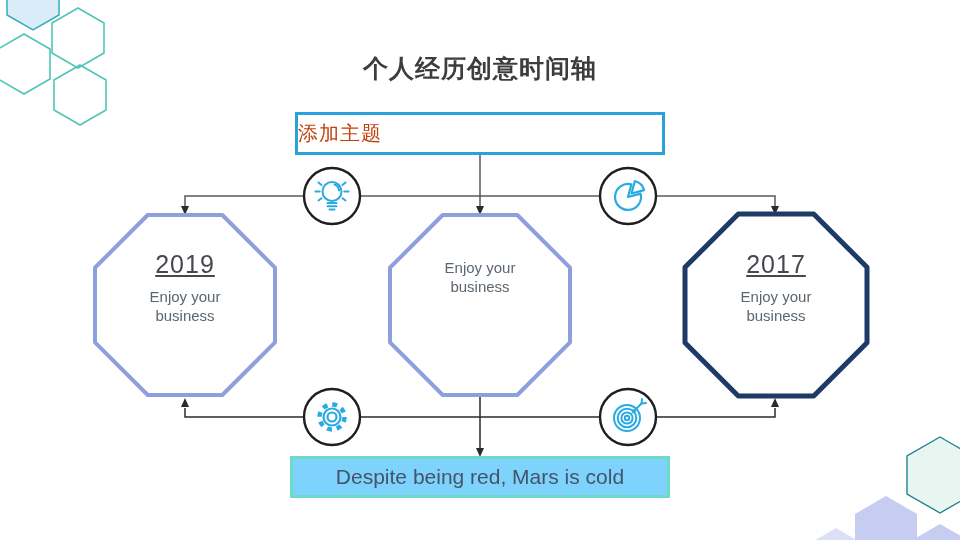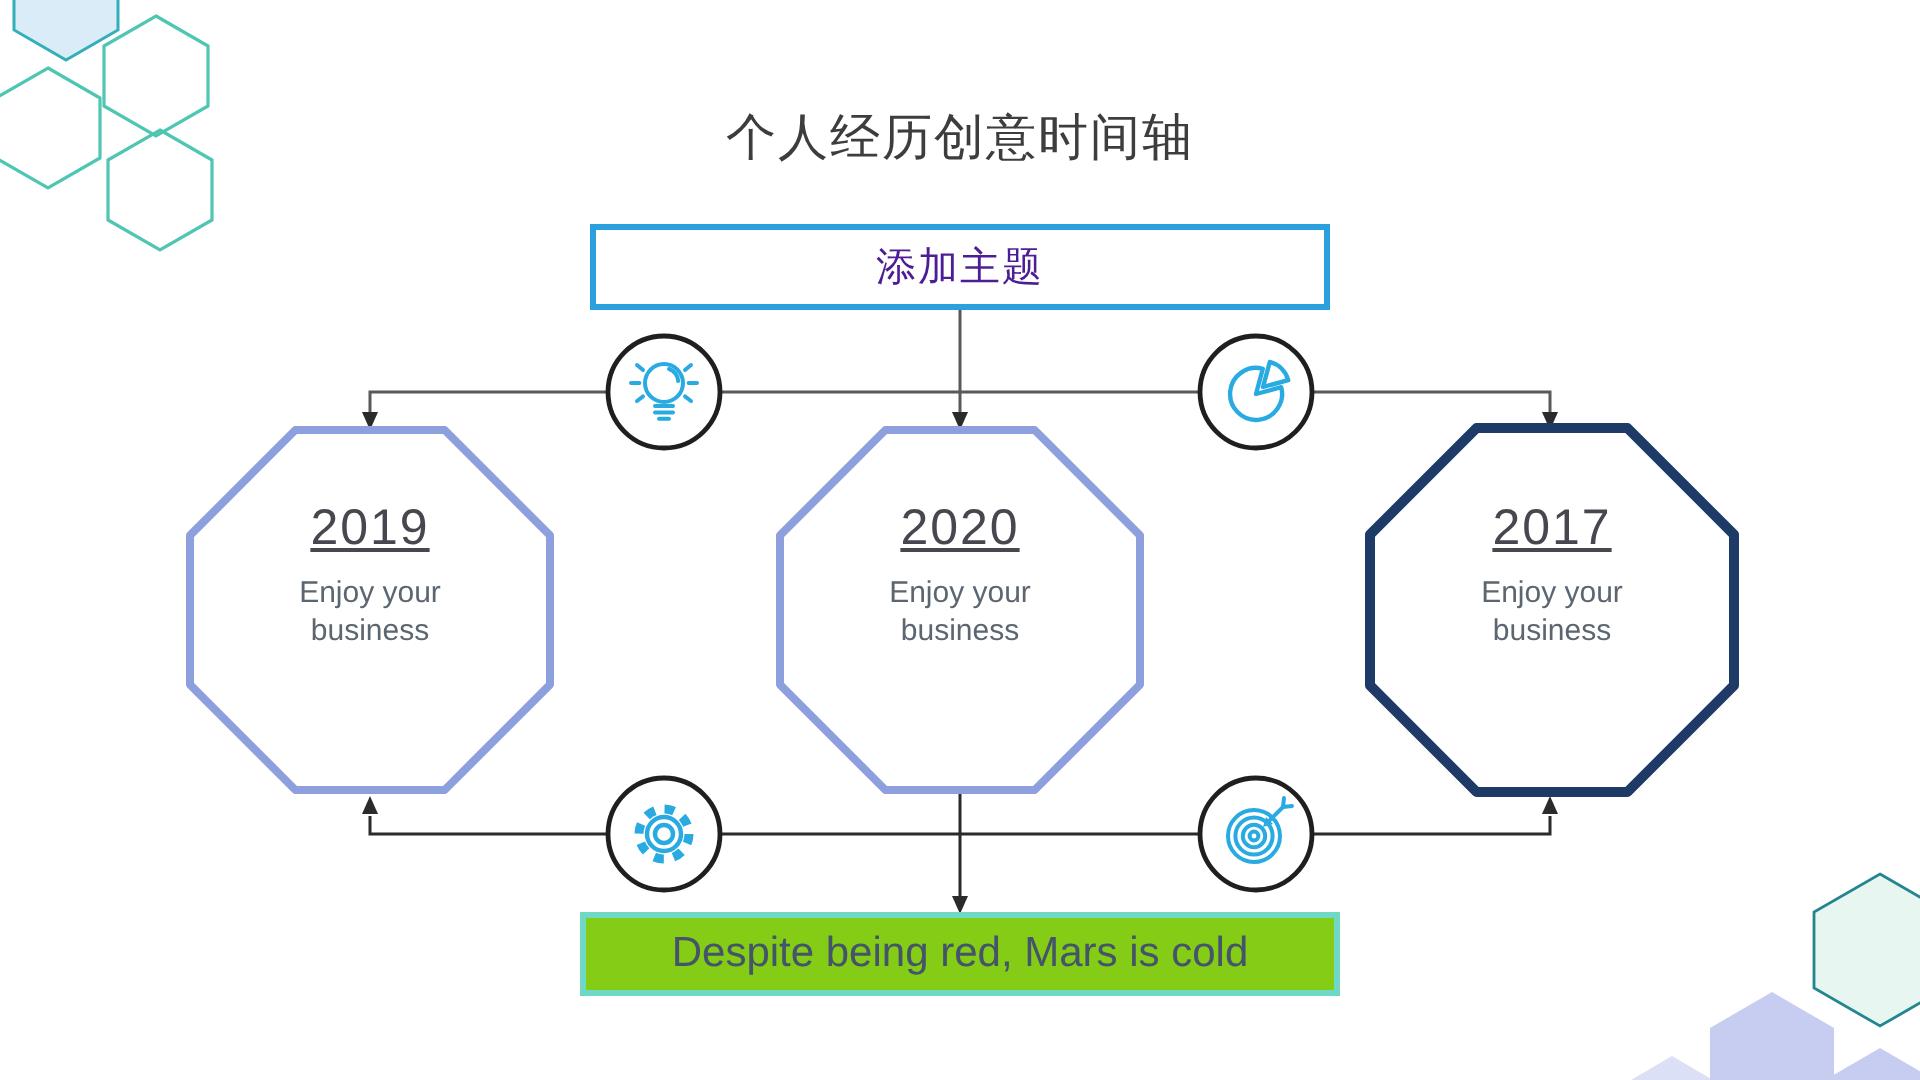--- a/index.html
+++ b/index.html
@@ -3,31 +3,31 @@
 <meta charset="utf-8">
 <style>
   html,body{margin:0;padding:0;background:#e8e8e8;}
   .slide{
     position:relative;width:960px;height:540px;background:#ffffff;overflow:hidden;
     font-family:"Liberation Sans","DejaVu Sans",sans-serif;
   }
   .layer{position:absolute;left:0;top:0;}
   .slide-title{
     position:absolute;left:0;top:52px;width:960px;text-align:center;
-    font-size:25px;color:#3d3d3d;letter-spacing:1px;font-weight:400;
+    font-size:25px;color:#3d3d3d;letter-spacing:1px;font-weight:700;
   }
   .topic-box{
     position:absolute;left:295px;top:112px;width:370px;height:43px;box-sizing:border-box;
-    border:3px solid #2AA0DC;display:flex;align-items:center;justify-content:center;
-    font-size:20px;color:#4c1d95;letter-spacing:1px;background:#ffffff;
+    border:3px solid #2AA0DC;display:flex;align-items:center;justify-content:flex-start;
+    font-size:20px;color:#c2410c;letter-spacing:1px;background:#ffffff;
   }
   .quote-box{
     position:absolute;left:290px;top:456px;width:380px;height:42px;box-sizing:border-box;
     border:3px solid #6FD9C5;display:flex;align-items:center;justify-content:center;
-    font-size:21px;color:#44546A;font-weight:300;background:#84cc16;
+    font-size:21px;color:#44546A;font-weight:300;background:#7dd3fc;
   }
   .oct-label{
     position:absolute;width:150px;text-align:center;top:250px;
   }
   .oct-label .year{font-size:25px;color:#474750;font-weight:300;letter-spacing:1px;text-decoration:underline;}
   .oct-label .desc{
     margin:8px auto 0 auto;max-width:104px;font-size:15px;line-height:1.28;
     color:#5c6670;font-weight:300;
   }
   .oct-left{left:110px;}
@@ -132,21 +132,20 @@
 
   <div class="topic-box">
     <span>添加主题</span>
   </div>
 
   <div class="oct-label oct-left">
     <div class="year">2019</div>
     <div class="desc">Enjoy your business</div>
   </div>
   <div class="oct-label oct-mid">
-    <div class="year">2020</div>
     <div class="desc">Enjoy your business</div>
   </div>
   <div class="oct-label oct-right">
     <div class="year">2017</div>
     <div class="desc">Enjoy your business</div>
   </div>
 
   <div class="quote-box">
     <span>Despite being red, Mars is cold</span>
   </div>

